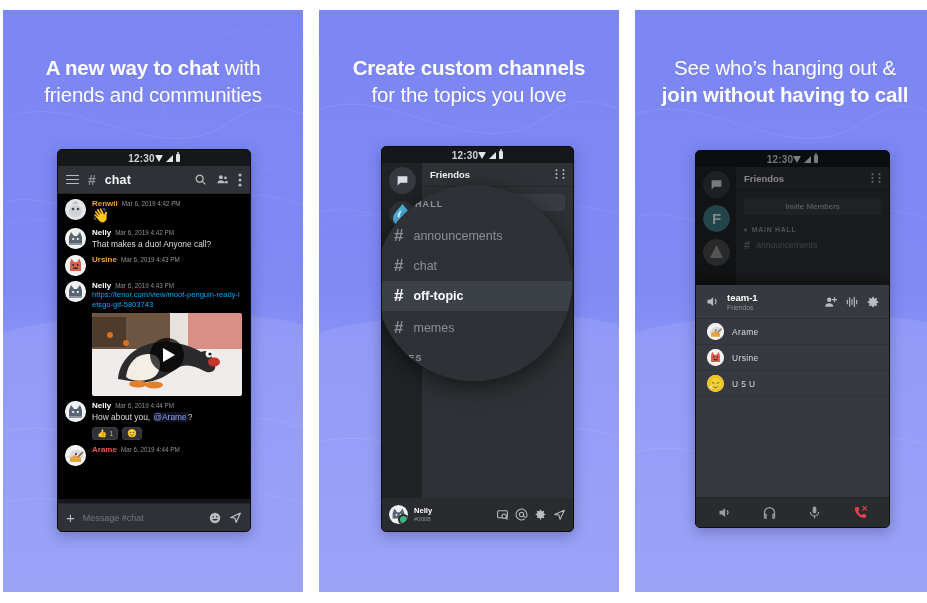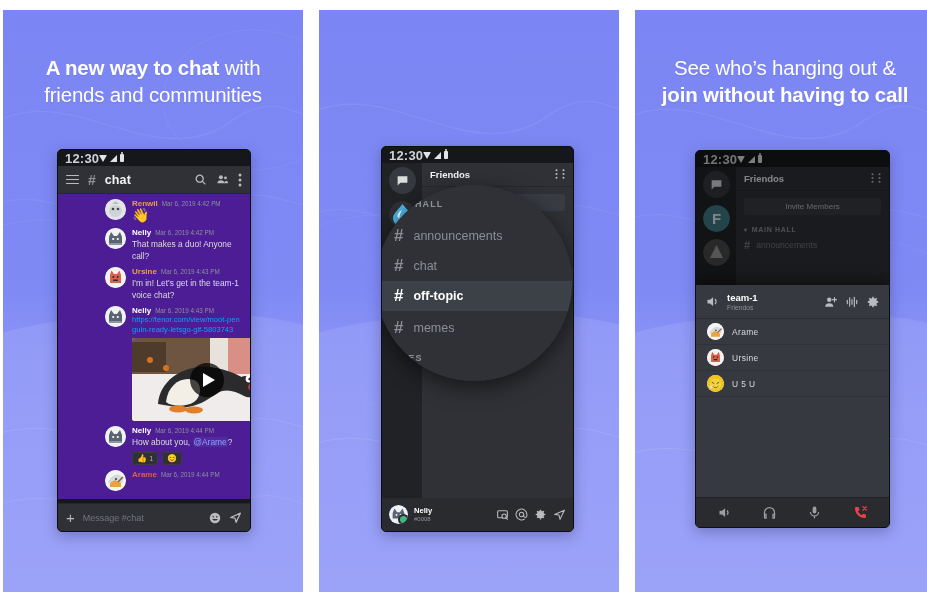--- a/index.html
+++ b/index.html
@@ -59,24 +59,24 @@
     overflow: hidden;
     border: 1px solid #0d0e11;
   }
   .phone.p1 { left: 54px; top: 139px; width: 194px; height: 383px; }
   .phone.p2 { left: 62px; top: 136px; width: 193px; height: 386px; }
   .phone.p3 { left: 60px; top: 140px; width: 195px; height: 378px; }
 
   .status-bar {
     height: 16px;
     background: #16171b;
-    display: flex; align-items: center; justify-content: flex-start;
+    display: flex; align-items: center; justify-content: center;
     padding: 0 7px;
     color: #cfd2d6;
-    font-size: 13px;
+    font-size: 10px;
     font-weight: 700;
     letter-spacing: .2px;
   }
   .status-icons { display:flex; align-items:center; gap:3px; }
   .ico-wifi {
     width: 0; height: 0;
     border-left: 4.2px solid transparent;
     border-right: 4.2px solid transparent;
     border-top: 7px solid #e2e4e7;
     border-radius: 1px;
@@ -99,21 +99,21 @@
     padding: 0 8px;
     border-bottom: 1px solid #25262b;
   }
   .hamburger { width:13px; display:flex; flex-direction:column; gap:2.6px; }
   .hamburger i { display:block; height:1.6px; background:#b9bbbe; border-radius:1px; }
   .hash { color:#8e9297; font-size:14px; font-weight:700; line-height:1; }
   .chan-title { color:#f2f3f5; font-size:12.5px; font-weight:700; flex:1; letter-spacing:.1px;}
   .hicon { color:#b9bbbe; display:flex; align-items:center; }
   .hicon svg { display:block; }
 
-  .msgs { background:#4c1d95; height: 305px; overflow:hidden; position:relative;padding-left:40px; }
+  .msgs { background:#000000; height: 305px; overflow:hidden; position:relative; }
   .msg { display:flex; padding: 5px 7px 0 7px; gap:6px; }
   .avatar {
     width: 21px; height: 21px; border-radius: 50%;
     flex: 0 0 21px; overflow:hidden; background:#dcdcdc;
     display:flex; align-items:center; justify-content:center;
     font-size: 11px; line-height:1;
   }
   .msg-body { flex:1; min-width:0; }
   .mline { display:flex; align-items:baseline; gap:4px; }
   .mname { font-size:8px; font-weight:700; }
@@ -357,21 +357,20 @@
                 <circle cx="8.3" cy="10" r="1" fill="#2b2b2b"></circle>
                 <circle cx="12.7" cy="10" r="1" fill="#2b2b2b"></circle>
                 <rect x="8" y="12.5" width="5" height="1.4" rx=".7" fill="#2b2b2b"></rect>
               </svg>
           </div>
           <div class="msg-body">
             <div class="mline">
               <span class="mname orange">Ursine</span>
               <span class="mtime">Mar 6, 2019 4:43 PM</span>
             </div>
-            <div class="mtext">I'm in! Let's get in the team-1 voice chat?</div>
           </div>
         </div>
 
         <div class="msg">
           <div class="avatar">
             <svg width="21" height="21" viewBox="0 0 21 21">
                 <circle cx="10.5" cy="10.5" r="10.5" fill="#f0f1f3"></circle>
                 <path d="M4 9 L6 4 L9 8 L12 8 L15 4 L17 9 L17 15 L4 15 Z" fill="#5a6370"></path>
                 <circle cx="8.2" cy="11" r="1.1" fill="#fff"></circle>
                 <circle cx="12.8" cy="11" r="1.1" fill="#fff"></circle>
@@ -477,20 +476,24 @@
 
   <div class="panel">
     <svg class="waves" viewBox="0 0 300 582" preserveAspectRatio="none">
       <path d="M-20,110 C60,55 150,165 230,105 C280,70 300,115 320,95" fill="none" stroke="#9aa3f8" stroke-width="1.1" opacity=".7"></path>
       <path d="M-20,210 C50,170 120,260 200,210 C260,172 300,220 320,200" fill="none" stroke="#9aa3f8" stroke-width="1.1" opacity=".55"></path>
       <path d="M-20,440 C60,400 140,480 220,430 C270,400 300,440 320,425" fill="none" stroke="#a7aff9" stroke-width="1.1" opacity=".7"></path>
       <ellipse cx="60" cy="300" rx="130" ry="95" fill="none" stroke="#9aa3f8" stroke-width="1" opacity=".4"></ellipse>
     </svg>
     <div class="lower-sheen"></div>
 
+    <div class="headline">
+      <b>Create custom channels</b><br>
+      <span class="thin">for the topics you love</span>
+    </div>
 
     <div class="phone p2">
       <div class="status-bar">
         <span>12:30</span>
         <span class="status-icons">
           <i class="ico-wifi"></i>
           <i class="ico-signal"></i>
           <i class="ico-batt"></i>
         </span>
       </div>

